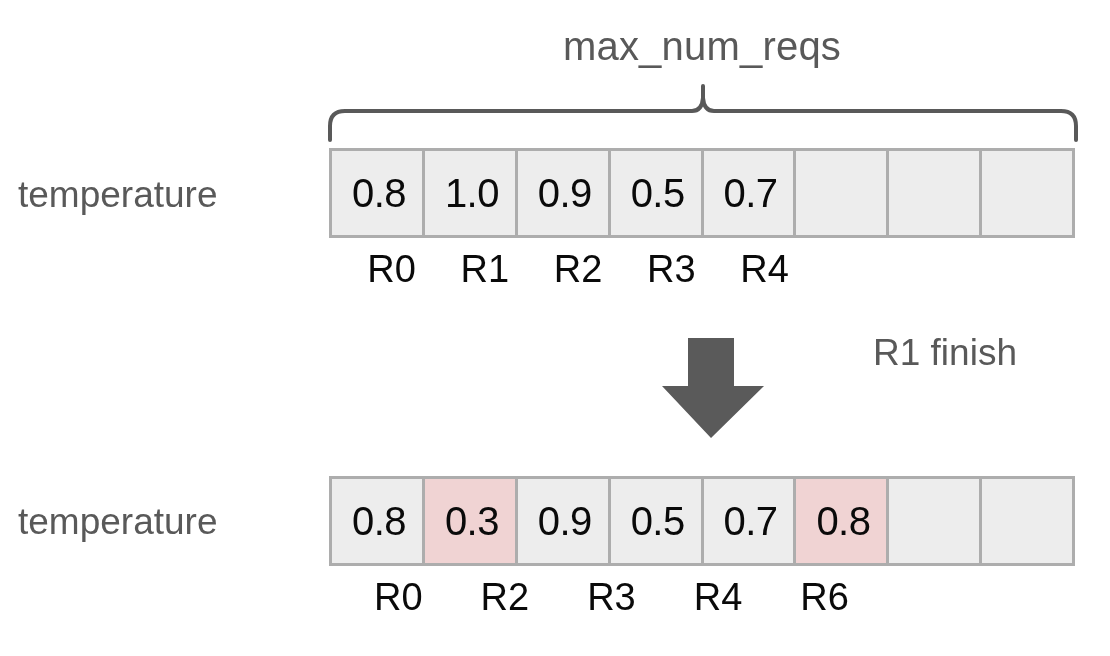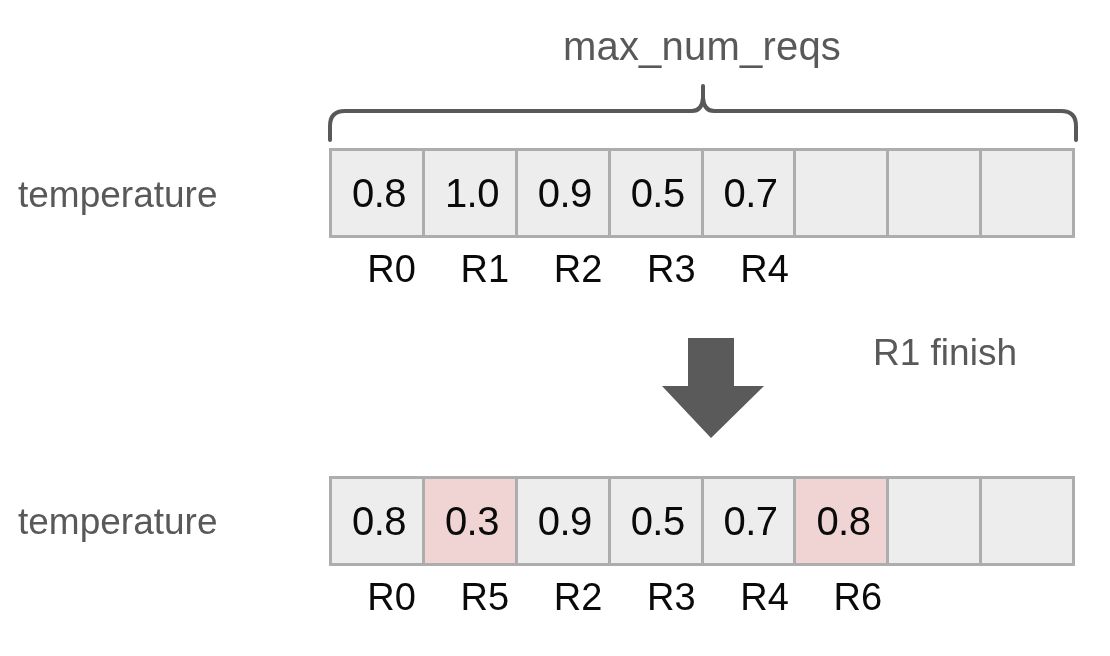--- a/index.html
+++ b/index.html
@@ -174,21 +174,20 @@
     <div class="cell">0.9</div>
     <div class="cell">0.5</div>
     <div class="cell">0.7</div>
     <div class="cell highlight">0.8</div>
     <div class="cell empty"></div>
     <div class="cell empty"></div>
   </div>
 
   <div class="id-row r2">
     <div class="id-cell">R0</div>
-    <div class="id-cell">R5</div>
     <div class="id-cell">R2</div>
     <div class="id-cell">R3</div>
     <div class="id-cell">R4</div>
     <div class="id-cell">R6</div>
     <div class="id-cell"></div>
     <div class="id-cell"></div>
   </div>
 
 </div>
 

